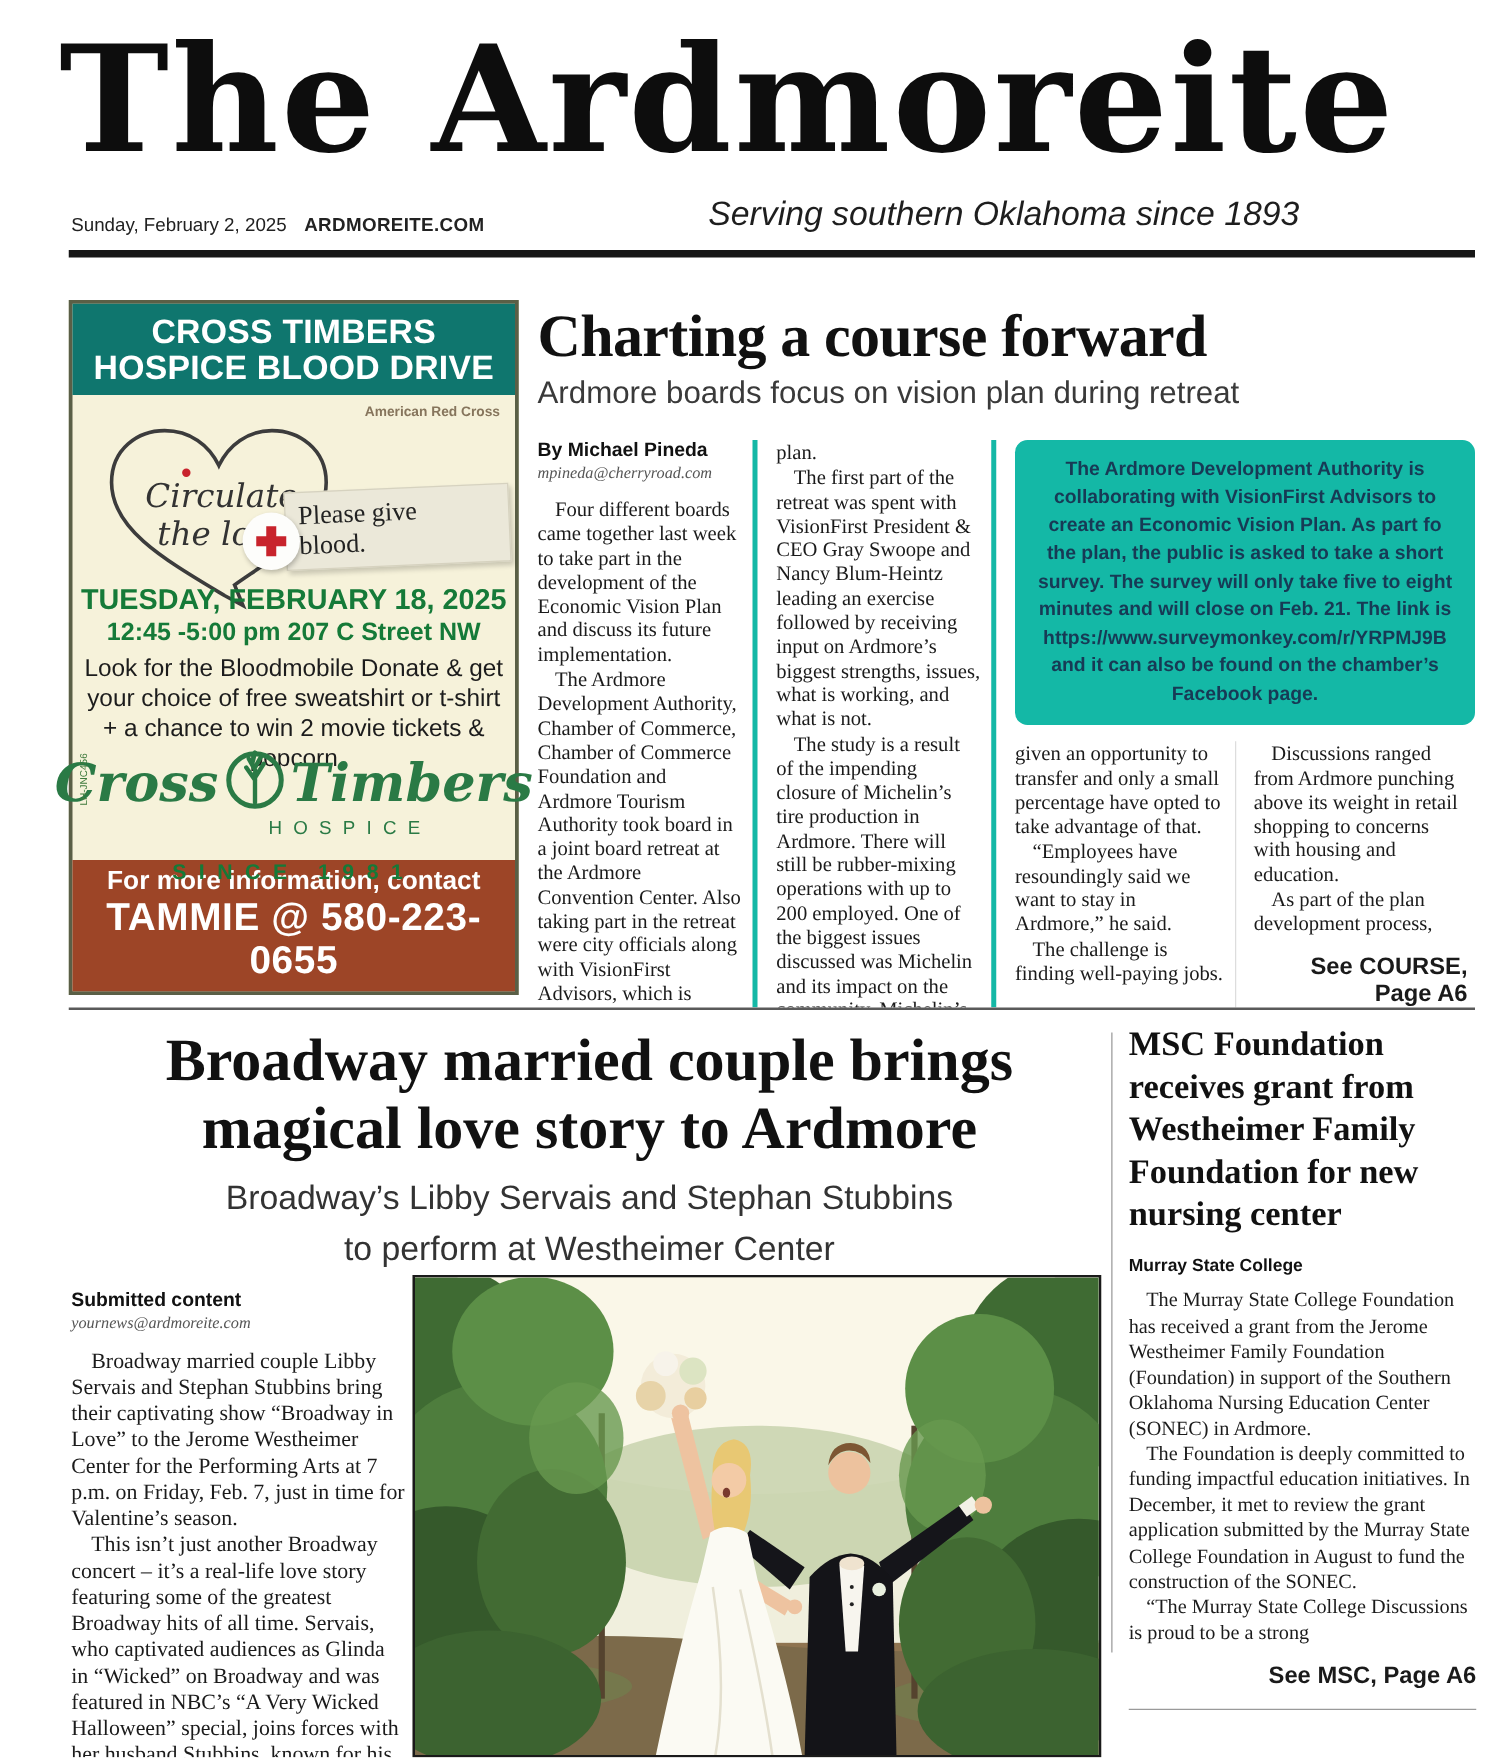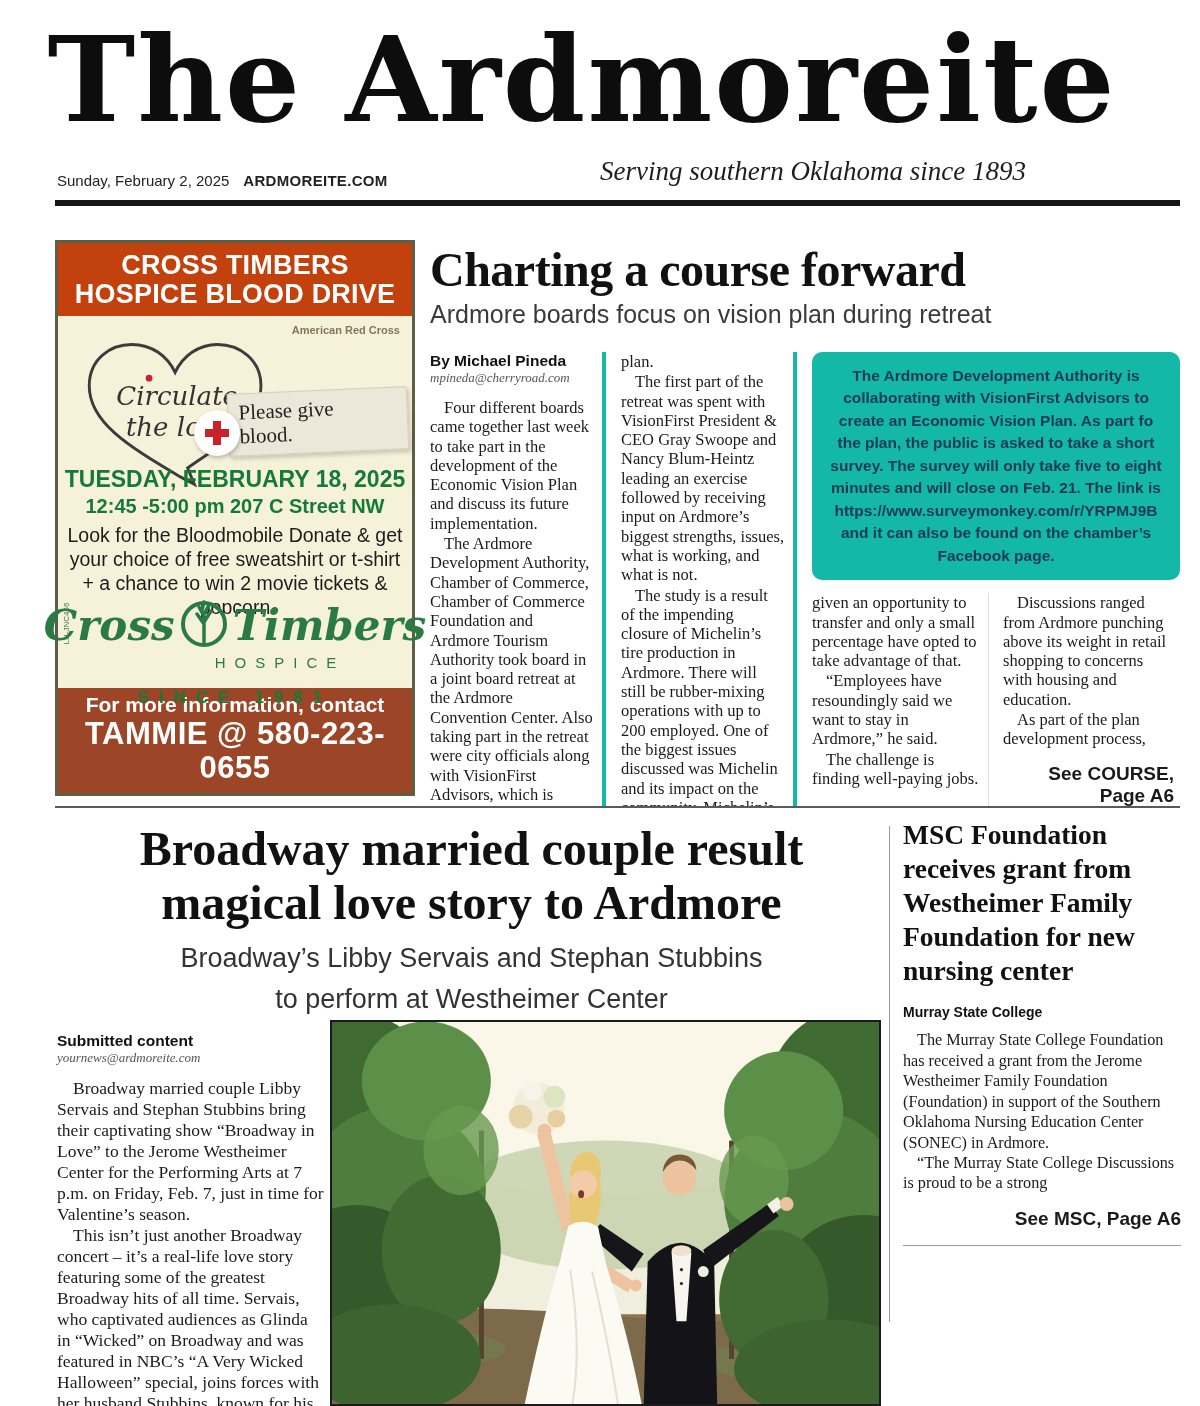--- a/index.html
+++ b/index.html
@@ -6,28 +6,28 @@
   .page{position:relative;width:1200px;height:1406px;background:#ffffff;overflow:hidden;
         font-family:"Liberation Serif",serif;color:#1c1c1c;}
   .abs{position:absolute;}
 
   
   .mast-title{top:12px;left:0;width:1164px;text-align:center;
     font-family:"DejaVu Serif",serif;font-weight:700;font-size:118px;line-height:1.15;
     letter-spacing:2px;color:#0d0d0d;}
   .dateline{top:172px;left:57px;font-family:"Liberation Sans",sans-serif;font-size:15px;color:#222;}
   .dateline .site{font-weight:700;margin-left:14px;letter-spacing:.3px;}
-  .tagline{top:156px;left:438px;width:750px;text-align:center;
-    font-family:Liberation Serif, serif;font-style:italic;font-size:27px;color:#1e1e1e;}
+  .tagline{top:156px;left:428px;width:750px;text-align:center;
+    font-family:Liberation Sans, sans-serif;font-style:italic;font-size:27px;color:#1e1e1e;}
   .top-rule{top:200px;left:55px;width:1125px;height:6px;background:#161616;}
 
   
   .ad{top:240px;left:55px;width:360px;height:556px;border:3px solid #5a5f46;background:#f6f2da;
       box-sizing:border-box;display:flex;flex-direction:column;}
-  .ad-header{background:#c2410c;color:#fff;text-align:center;padding:8px 2px 7px;
+  .ad-header{background:#0f766e;color:#fff;text-align:center;padding:8px 2px 7px;
     font-family:"Liberation Sans",sans-serif;font-weight:700;font-size:27px;line-height:1.08;letter-spacing:.2px;}
   .ad-body{position:relative;flex:1;}
   .arc-label{position:absolute;right:12px;top:8px;font-family:"Liberation Sans",sans-serif;
     font-weight:700;font-size:11px;color:#86755c;}
   .heart-wrap{position:absolute;left:10px;top:14px;width:220px;height:164px;}
   .script-txt{font-family:"DejaVu Serif",serif;font-style:italic;}
   .note{position:absolute;left:170px;top:74px;width:158px;background:#ebe8d9;border:1px solid #d6d2bf;
     box-shadow:2px 3px 4px rgba(0,0,0,.18);transform:rotate(-2.5deg);padding:7px 10px;
     font-size:21px;line-height:1.12;color:#222;}
   .cross-badge{position:absolute;left:136px;top:94px;width:46px;height:46px;border-radius:50%;
@@ -186,21 +186,21 @@
             <div>Page A6</div>
           </div>
         </div>
       </div>
     </div>
   </div>
 
   <div class="abs mid-rule"></div>
 
   <div class="abs s2-head">
-    <div>Broadway married couple result</div>
+    <div>Broadway married couple brings</div>
     <div>magical love story to Ardmore</div>
   </div>
   <div class="abs s2-sub">
     <div>Broadway’s Libby Servais and Stephan Stubbins</div>
     <div>to perform at Westheimer Center</div>
   </div>
   <div class="abs s2-byline">
     <div class="byline">Submitted content</div>
     <div class="email">yournews@ardmoreite.com</div>
   </div>
@@ -271,18 +271,19 @@
       </g>
     </svg>
   </div>
 
   <div class="abs v-rule"></div>
 
   <div class="abs s3">
     <h3>MSC Foundation receives grant from Westheimer Family Foundation for new nursing center</h3>
     <div class="s3-byline">Murray State College</div>
     <p class="ind">The Murray State College Foundation has received a grant from the Jerome Westheimer Family Foundation (Foundation) in support of the Southern Oklahoma Nursing Education Center (SONEC) in Ardmore.</p>
+    <p class="ind">The Foundation is deeply committed to funding impactful education initiatives. In December, it met to review the grant application submitted by the Murray State College Foundation in August to fund the construction of the SONEC.</p>
     <p class="ind">“The Murray State College Discussions is proud to be a strong</p>
     <div class="jump">See MSC, Page A6</div>
     <div class="s3-rule"></div>
   </div>
 
 </div>
 
 </body></html>

